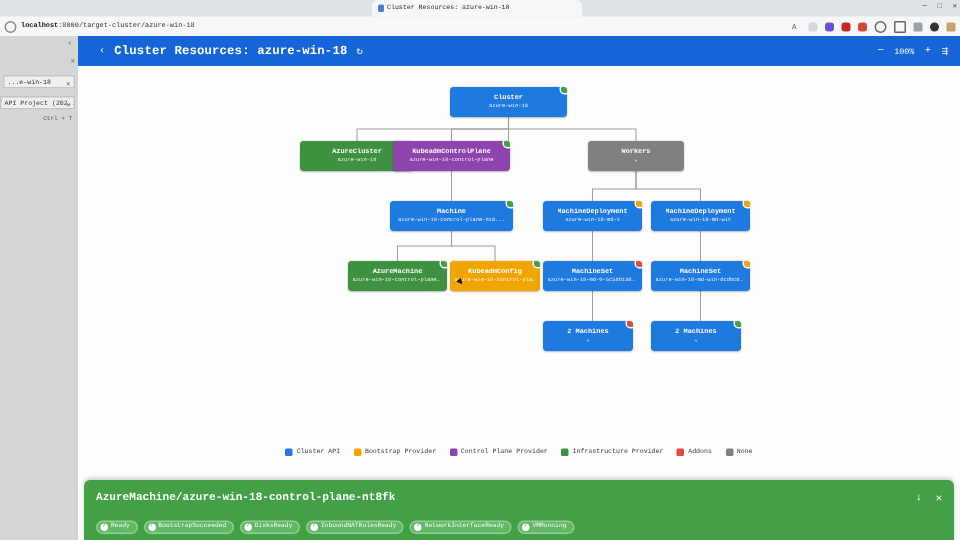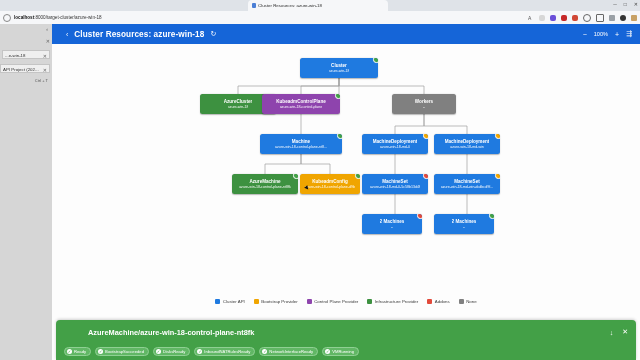--- a/index.html
+++ b/index.html
@@ -1,21 +1,21 @@
 <!DOCTYPE html>
 <html><head>
 <meta charset="utf-8">
 <style>
   html,body{margin:0;padding:0;}
   body{
     width:640px;height:360px;overflow:hidden;
     font-family:"Liberation Sans","DejaVu Sans",sans-serif;
     background:#cfcfcf;
   }
-  .screen{position:relative;width:640px;height:360px;}
+  .screen{position:relative;width:640px;height:360px;font-family:Liberation Mono, monospace;}
 
   
   .desktop{position:absolute;inset:0;background:#c8c8c8;}
   .vscode{position:absolute;left:0;top:22px;width:52px;height:338px;background:#d6d6d6;border-right:1px solid #bcbcbc;}
   .vs-row{position:absolute;right:2px;height:9px;background:#efefef;border:1px solid #c4c4c4;
           font-size:4.4px;color:#333;line-height:9px;padding-left:2px;box-sizing:border-box;white-space:nowrap;overflow:hidden;}
   .vs-x{position:absolute;right:2px;top:1px;font-size:5px;color:#666;}
   .vs-chev{position:absolute;right:4px;font-size:5px;color:#555;}
 
   
@@ -66,21 +66,21 @@
   .legend{position:absolute;left:52px;top:294px;width:588px;height:14px;
           display:flex;align-items:center;justify-content:center;gap:9px;}
   .lg{display:flex;align-items:center;gap:2.5px;}
   .lg-sw{width:5px;height:5px;border-radius:1px;display:inline-block;}
   .lg-lb{font-size:4.4px;color:#3a3a3a;white-space:nowrap;}
 
   
   .detail{position:absolute;left:56px;top:320px;width:580px;height:40px;background:#43a047;
           border-top-left-radius:4px;border-top-right-radius:4px;color:#fff;
           box-shadow:0 -1px 3px rgba(0,0,0,.18);}
-  .detail-head{display:flex;align-items:center;height:17px;padding:12px 8px;box-sizing:border-box;margin-left:24px;}
+  .detail-head{display:flex;align-items:center;height:17px;padding:12px 8px;box-sizing:border-box;}
   .detail-title{font-size:7.4px;font-weight:bold;white-space:nowrap;}
   .detail-acts{margin-left:auto;display:flex;gap:9px;align-items:center;font-size:7px;}
   .chips{display:flex;gap:4px;padding:0 8px;align-items:center;height:14px;flex-wrap:nowrap;overflow:hidden;}
   .chip{display:flex;align-items:center;gap:2px;background:#61b765;border:0.6px solid #8fd093;
         border-radius:7px;padding:0.6px 4px 0.6px 2px;height:9px;box-sizing:border-box;}
   .chip-ico{width:5px;height:5px;border-radius:50%;background:#fff;color:#43a047;
             font-size:4px;line-height:5px;text-align:center;font-weight:bold;}
   .chip-lb{font-size:4.2px;color:#fff;white-space:nowrap;}
 
   

